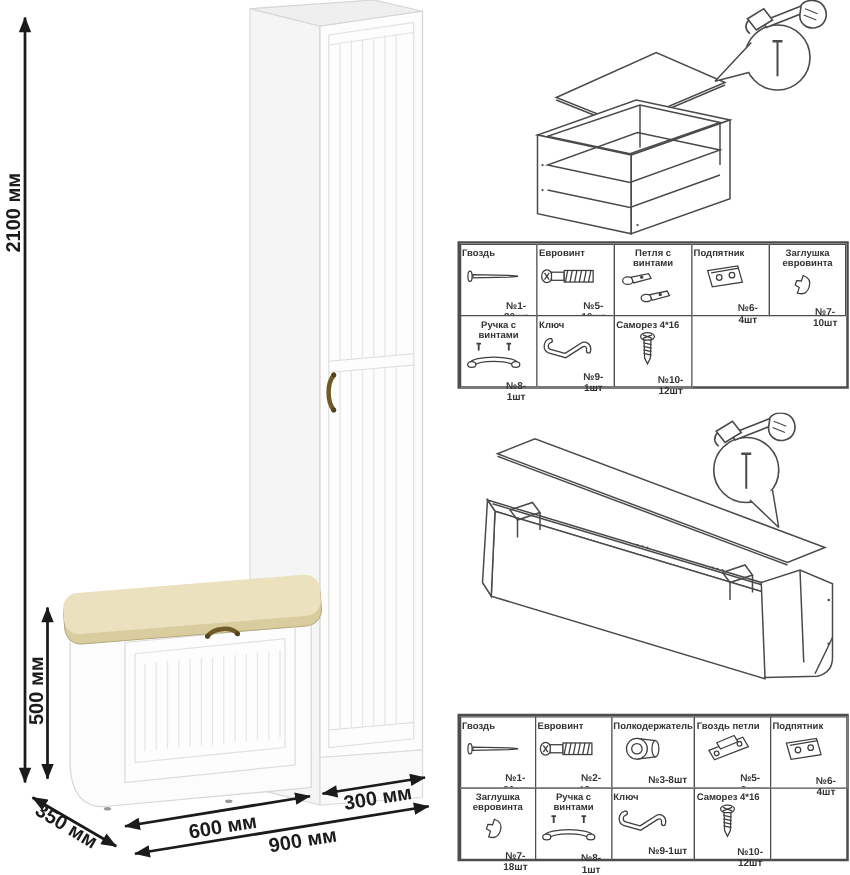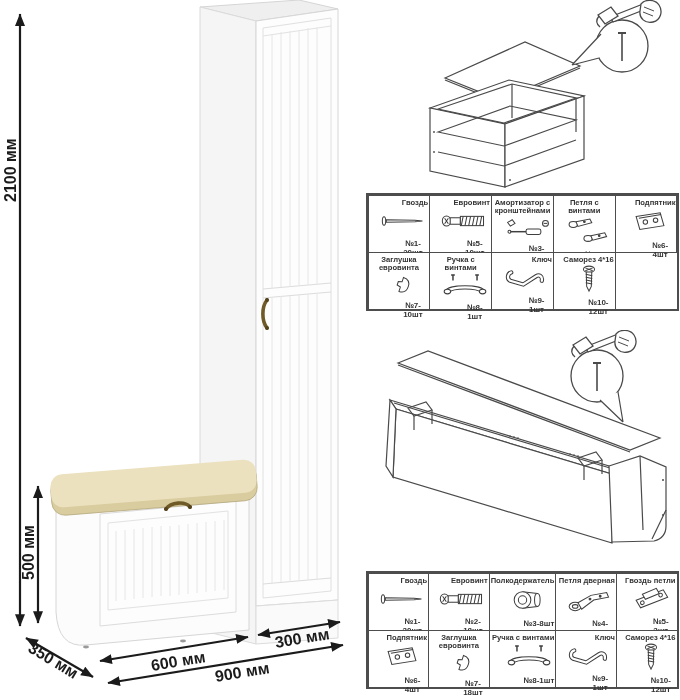--- a/index.html
+++ b/index.html
@@ -4,21 +4,21 @@
 <style>
   html,body{margin:0;padding:0;background:#fff;}
   #canvas{position:relative;width:680px;height:700px;background:#fff;overflow:hidden;
           font-family:"Liberation Sans",sans-serif;}
   svg text{font-family:"Liberation Sans",sans-serif;}
   .abs{position:absolute;}
   
   .hw-table{position:absolute;left:366px;width:309px;display:grid;
             grid-template-columns:repeat(5,1fr);border:2px solid #4d4d4d;background:#fff;}
   .hw-cell{border:1px solid #4d4d4d;margin:-0.5px;display:flex;flex-direction:column;
-           align-items:flex-end;justify-content:space-between;padding:3px 1px 2px 1px;
+           align-items:flex-start;justify-content:space-between;padding:3px 1px 2px 1px;
            box-sizing:border-box;height:58px;background:#fff;}
   .hw-name{font-size:7.6px;font-weight:bold;color:#333;text-align:center;line-height:1.15;}
   .hw-count{font-size:8px;font-weight:bold;color:#333;text-align:center;margin-left:28px;}
   .hw-icon{flex:0 0 auto;}
   .dim-label{fill:#1b1b1b;font-weight:bold;font-size:16px;}
 </style>
 </head>
 <body>
 
 <div id="canvas">
@@ -193,34 +193,20 @@
         <ellipse cx="7" cy="15" rx="4.5" ry="5.5"></ellipse>
             <path d="M5,12 L9,18 M9,12 L5,18"></path>
         <rect x="11" y="11.5" width="11" height="7"></rect>
             <rect x="22" y="10" width="25" height="10"></rect>
         <path d="M25,10 L23,20 M29,10 L27,20 M33,10 L31,20 M37,10 L35,20 M41,10 L39,20 M45,10 L43,20" fill="none"></path>
       </svg>
     </div>
     <div class="hw-count">№5-10шт</div>
   </div>
 
-  <div class="hw-cell">
-    <div class="hw-name">Амортизатор с кронштейнами</div>
-    <div class="hw-icon">
-      <svg width="50" height="24" viewBox="0 0 54 26" stroke="#3f3f3f" fill="#fff" stroke-width="1.1">
-        <path d="M6,7 l5,-3 l3,4 l-5,3 Z"></path>
-            <circle cx="8" cy="17" r="1.6"></circle>
-        <line x1="9" y1="17" x2="27" y2="17" stroke-width="1.6"></line>
-        <rect x="26" y="14" width="16" height="6" rx="2"></rect>
-        <circle cx="47" cy="8" r="3.2"></circle>
-            <path d="M45,8 L49,8"></path>
-      </svg>
-    </div>
-    <div class="hw-count">№3-1шт</div>
-  </div>
 
   <div class="hw-cell">
     <div class="hw-name">Петля с винтами</div>
     <div class="hw-icon">
       <svg width="50" height="30" viewBox="0 0 54 32" stroke="#3f3f3f" fill="#fff" stroke-width="1.1">
         <g>
               <ellipse cx="10" cy="9" rx="4.5" ry="3.2"></ellipse>
               <path d="M13,6 L28,3 L30,7 L15,11 Z"></path>
               <circle cx="22" cy="6" r="0.9" fill="#3f3f3f"></circle>
             </g>
@@ -331,33 +317,20 @@
       <svg width="50" height="28" viewBox="0 0 54 30" stroke="#3f3f3f" fill="#fff" stroke-width="1.1">
         <path d="M20,6 L36,8 L36,22 L20,24"></path>
             <ellipse cx="36" cy="15" rx="3" ry="7"></ellipse>
         <circle cx="20" cy="15" r="9"></circle>
             <circle cx="20" cy="15" r="4.5"></circle>
       </svg>
     </div>
     <div class="hw-count">№3-8шт</div>
   </div>
 
-  <div class="hw-cell">
-    <div class="hw-name">Петля дверная</div>
-    <div class="hw-icon">
-      <svg width="50" height="30" viewBox="0 0 54 32" stroke="#3f3f3f" fill="#fff" stroke-width="1.1">
-        <ellipse cx="11" cy="23" rx="6.5" ry="4.5"></ellipse>
-            <ellipse cx="11" cy="23" rx="3" ry="2"></ellipse>
-        <path d="M14,19 L28,11 L45,8 L47,13 L31,16 L18,26 Z"></path>
-        <circle cx="38" cy="12" r="1" fill="#3f3f3f"></circle>
-            <circle cx="27" cy="15" r="1" fill="#3f3f3f"></circle>
-      </svg>
-    </div>
-    <div class="hw-count">№4-3шт</div>
-  </div>
 
   <div class="hw-cell">
     <div class="hw-name">Гвоздь петли</div>
     <div class="hw-icon">
       <svg width="50" height="28" viewBox="0 0 54 30" stroke="#3f3f3f" fill="#fff" stroke-width="1.1">
         <g transform="translate(27,15) rotate(-12)">
           <path d="M-16,-2 L15,-7 L18,2 L-13,7 Z"></path>
           <path d="M-8,-7 L8,-10 L10,-4 L-6,-1 Z"></path>
           <circle cx="-10" cy="2" r="2"></circle>
               <circle cx="11" cy="-2" r="2"></circle>

